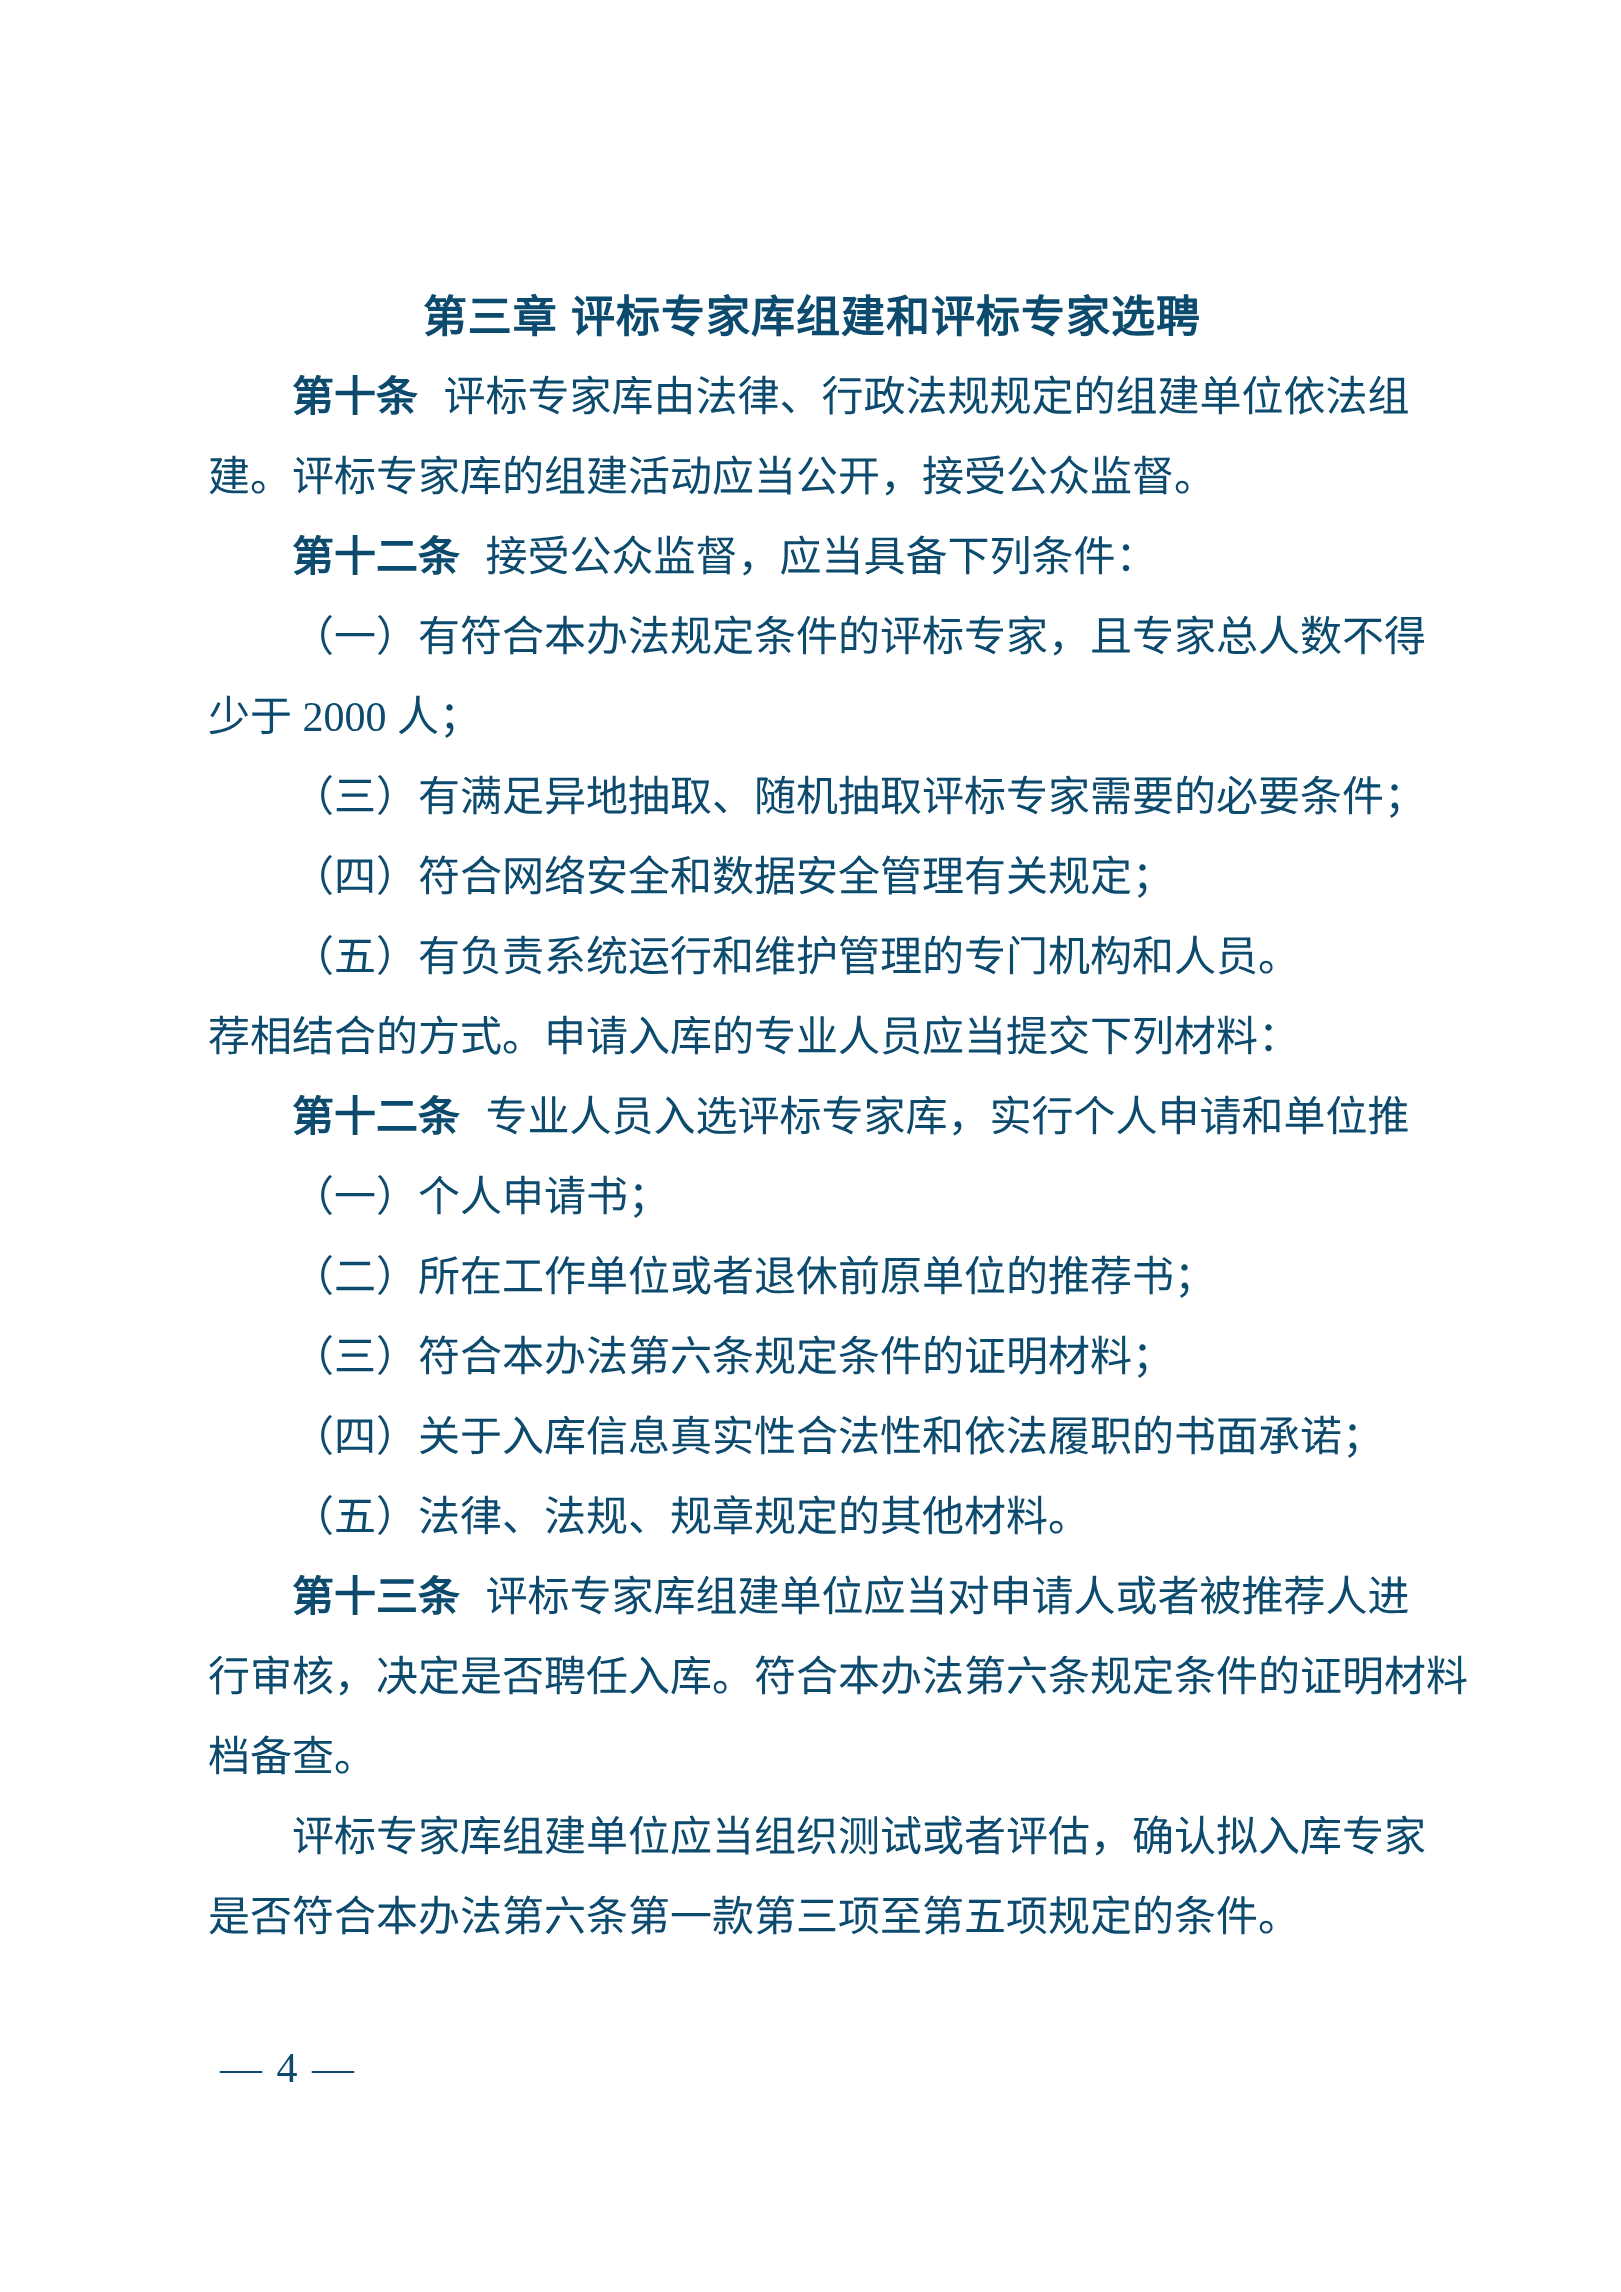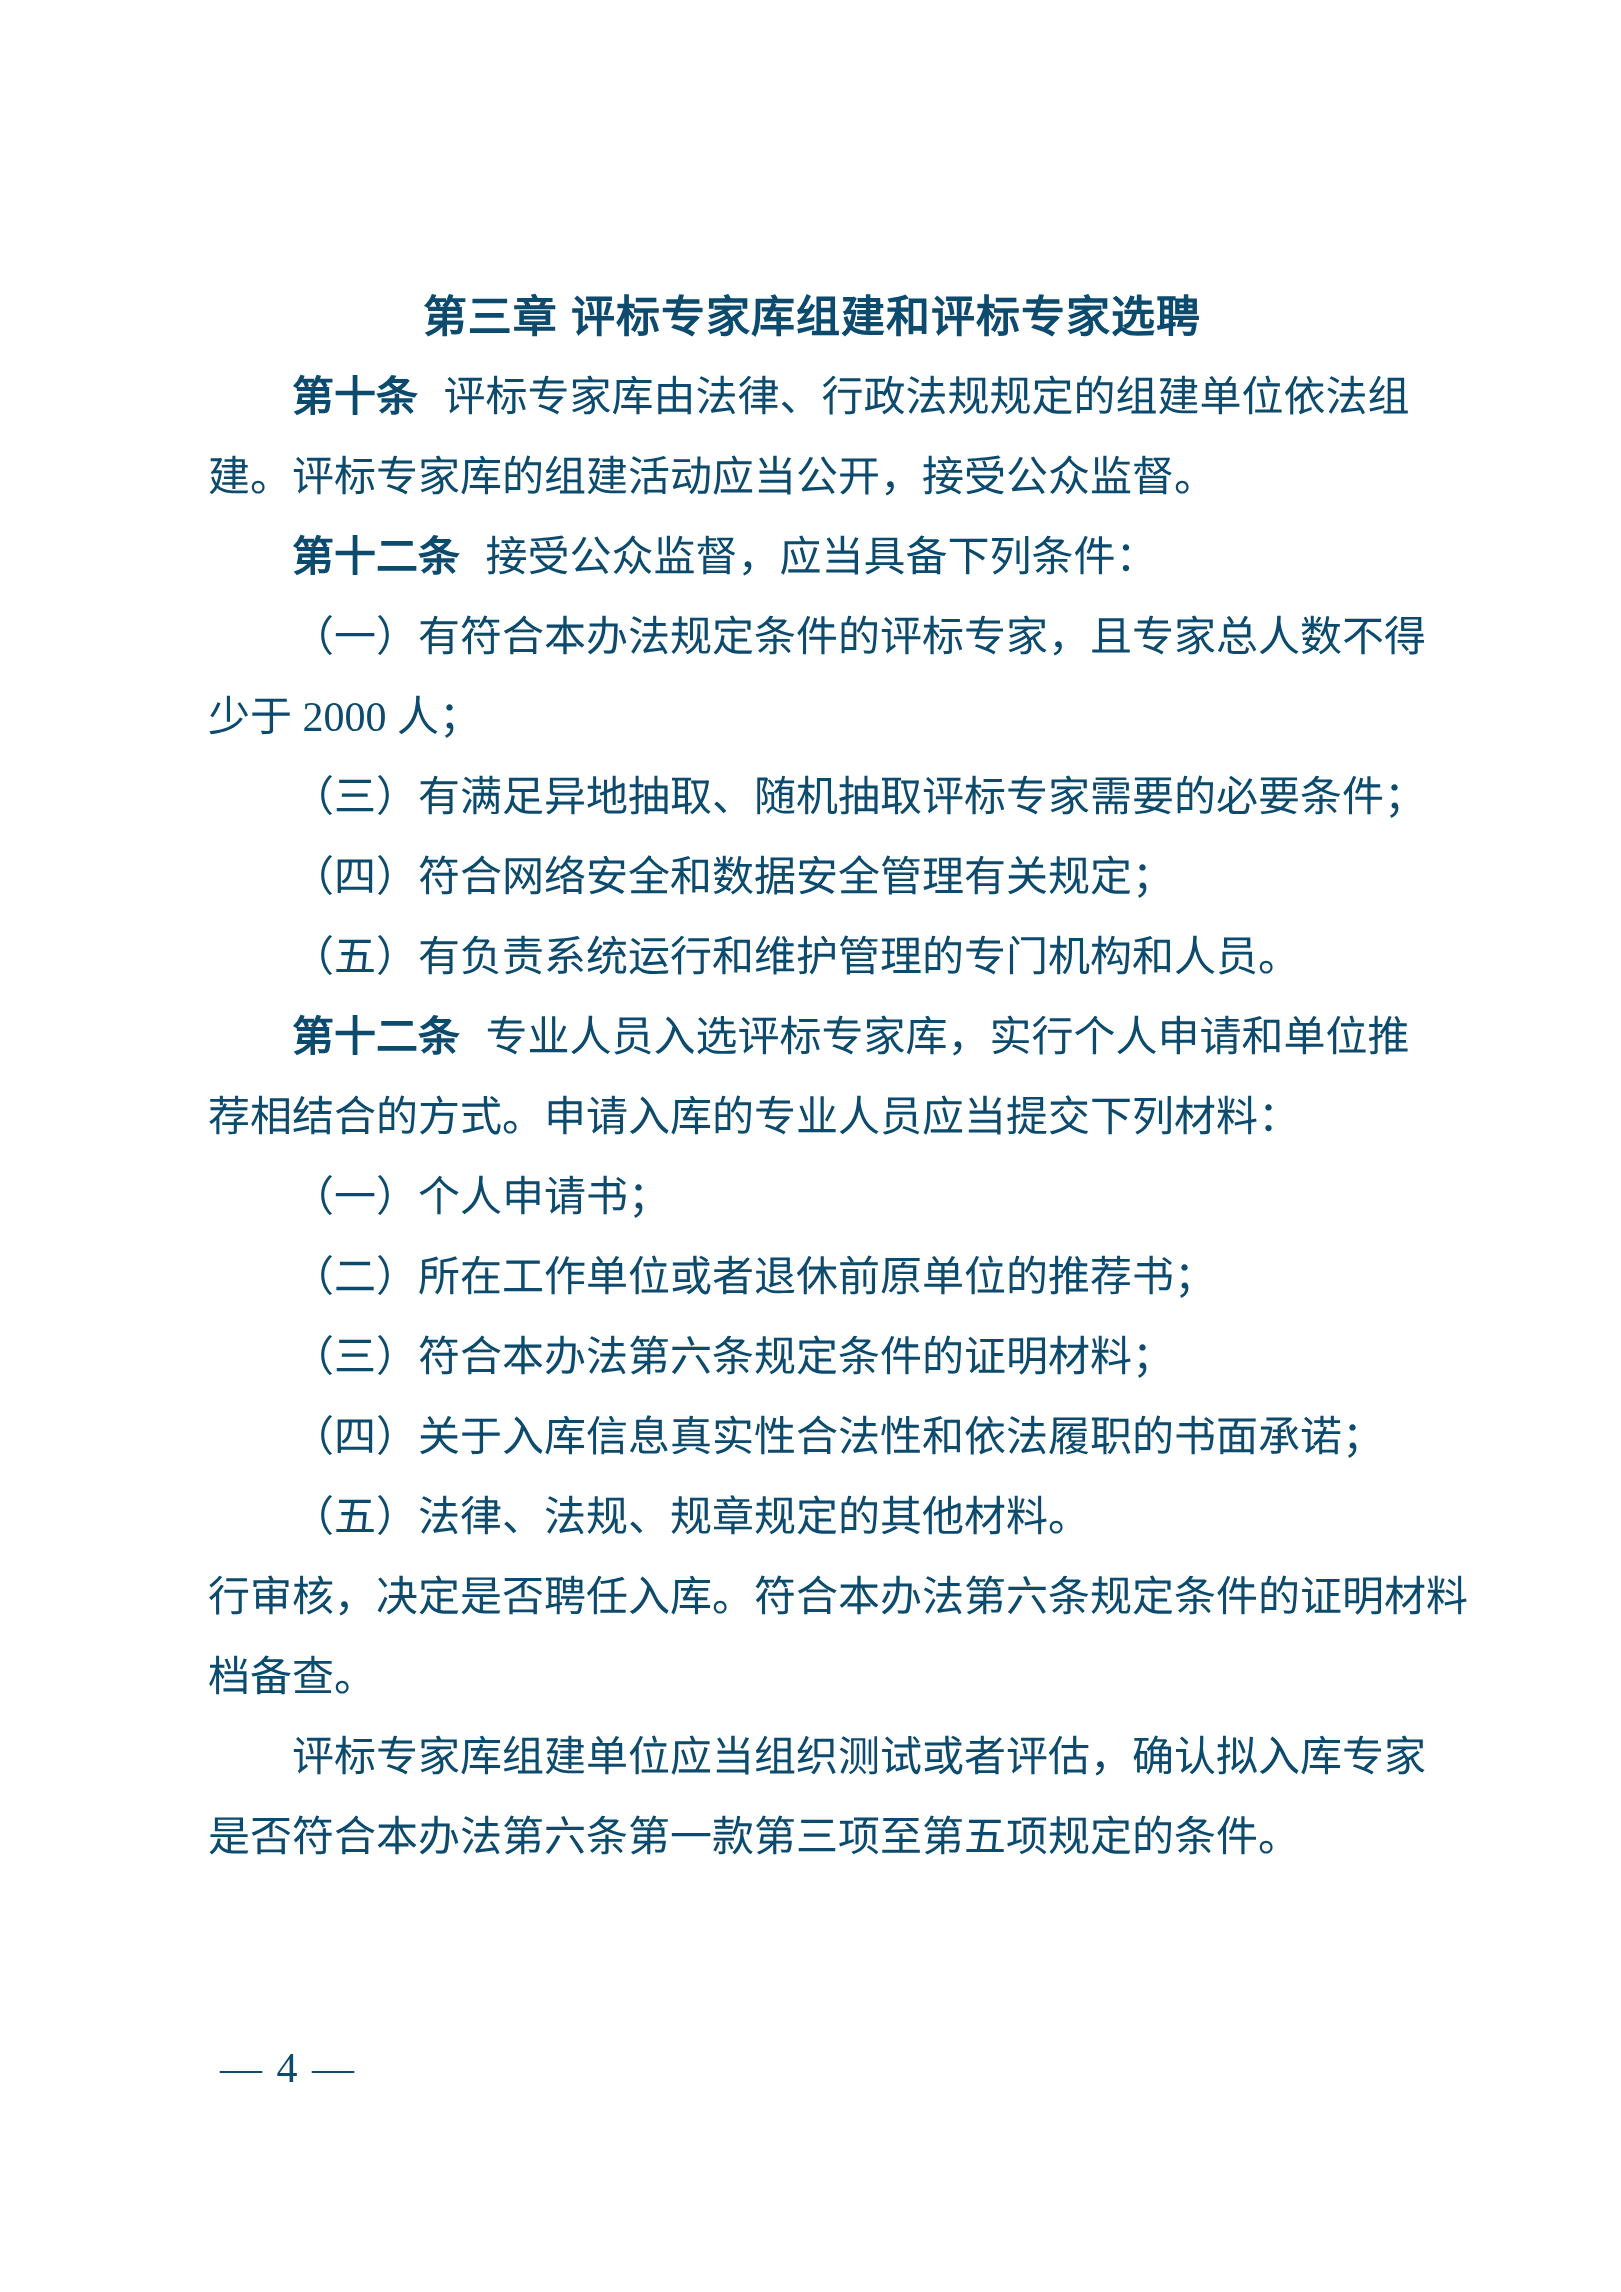--- a/index.html
+++ b/index.html
@@ -65,27 +65,28 @@
     <h1 class="doc-title">第三章 评标专家库组建和评标专家选聘</h1>
     <div id="lines">
         <div class="line indent"><span class="article-no">第十条</span><span>评标专家库由法律、行政法规规定的组建单位依法组</span></div>
         <div class="line"><span>建。评标专家库的组建活动应当公开，接受公众监督。</span></div>
         <div class="line indent"><span class="article-no">第十二条</span><span>接受公众监督，应当具备下列条件：</span></div>
         <div class="line indent"><span>（一）有符合本办法规定条件的评标专家，且专家总人数不得</span></div>
         <div class="line"><span>少于 2000 人；</span></div>
         <div class="line indent"><span>（三）有满足异地抽取、随机抽取评标专家需要的必要条件；</span></div>
         <div class="line indent"><span>（四）符合网络安全和数据安全管理有关规定；</span></div>
         <div class="line indent"><span>（五）有负责系统运行和维护管理的专门机构和人员。</span></div>
+        <div class="line"><span>荐相结合的方式。申请入库的专业人员应当提交下列材料：</span></div>
         <div class="line indent"><span class="article-no">第十二条</span><span>专业人员入选评标专家库，实行个人申请和单位推</span></div>
-        <div class="line"><span>荐相结合的方式。申请入库的专业人员应当提交下列材料：</span></div>
         <div class="line indent"><span>（一）个人申请书；</span></div>
         <div class="line indent"><span>（二）所在工作单位或者退休前原单位的推荐书；</span></div>
         <div class="line indent"><span>（三）符合本办法第六条规定条件的证明材料；</span></div>
         <div class="line indent"><span>（四）关于入库信息真实性合法性和依法履职的书面承诺；</span></div>
         <div class="line indent"><span>（五）法律、法规、规章规定的其他材料。</span></div>
+        <div class="line indent"><span class="article-no">第十三条</span><span>评标专家库组建单位应当对申请人或者被推荐人进</span></div>
         <div class="line"><span>行审核，决定是否聘任入库。符合本办法第六条规定条件的证明材料</span></div>
         <div class="line"><span>档备查。</span></div>
         <div class="line indent"><span>评标专家库组建单位应当组织测试或者评估，确认拟入库专家</span></div>
         <div class="line"><span>是否符合本办法第六条第一款第三项至第五项规定的条件。</span></div>
       </div>
   </div>
   <div class="page-number">— 4 —</div>
 </div>
 
 

